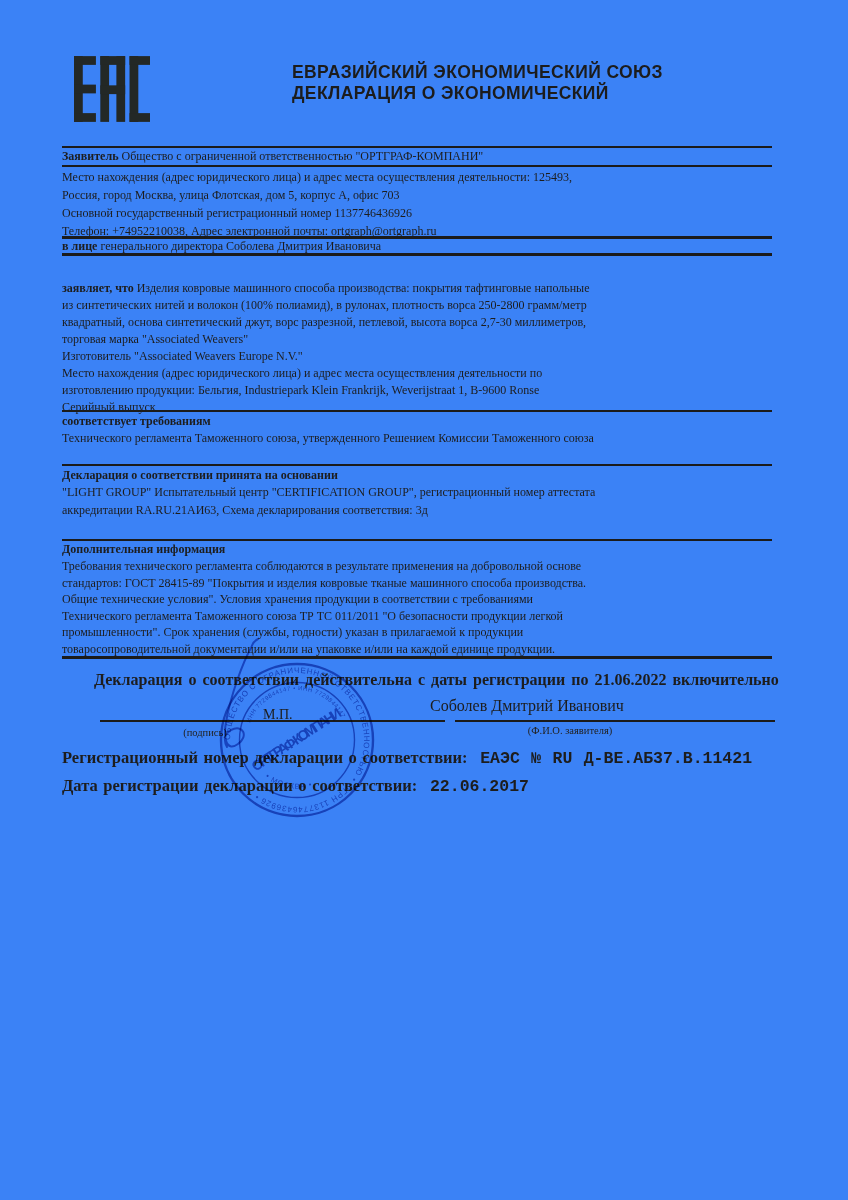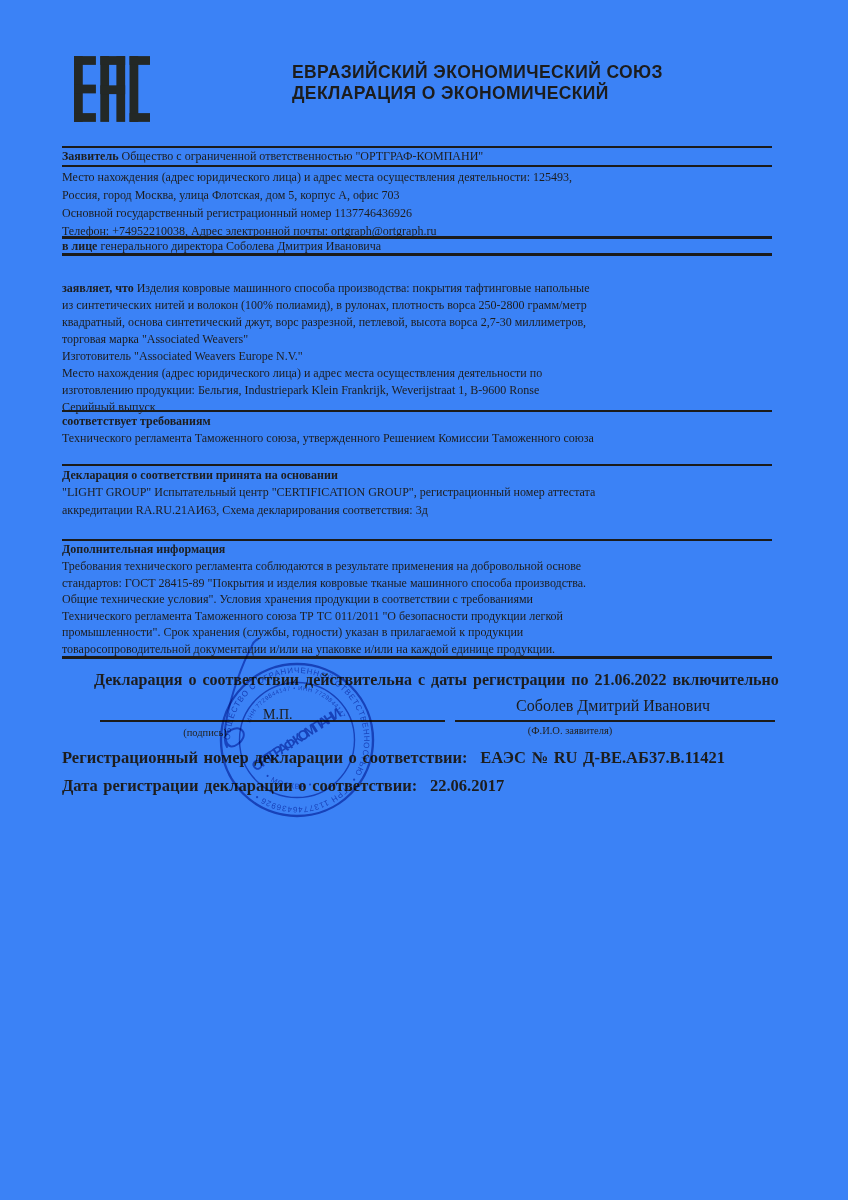--- a/index.html
+++ b/index.html
@@ -36,38 +36,38 @@
   .lh165 .tl{line-height:16.5px;}
   .lh178 .tl{line-height:17.8px;}
   .sechead{font-weight:bold;line-height:17px;white-space:nowrap;}
   .validity{
     position:absolute;left:62px;top:671px;width:724px;
     font-weight:bold;font-size:16px;word-spacing:2px;white-space:nowrap;margin-left:32px;
   }
   
   .sig-name{
     position:absolute;left:430px;top:697px;width:280px;
-    text-align:right;font-size:16px;white-space:nowrap;
+    text-align:left;font-size:16px;white-space:nowrap;
   }
   .sig-line{position:absolute;top:720px;height:2px;background:#1b1b1b;}
   .sig-line.left{left:100px;width:345px;}
   .sig-line.right{left:455px;width:320px;}
   .mp{position:absolute;left:263px;top:707px;font-size:14px;}
   .cap{
     position:absolute;font-size:10.5px;text-align:center;color:#222;
     white-space:nowrap;
   }
   .cap.sign{left:140px;top:727px;width:130px;}
   .cap.fio{left:465px;top:725px;width:210px;}
   
   .regrow{
     position:absolute;left:62px;width:760px;
     font-weight:bold;font-size:16.5px;word-spacing:1.5px;white-space:nowrap;
   }
-  .regrow .val{margin-left:7px;}
+  .regrow .val{margin-left:7px;font-family:Liberation Mono, monospace;}
   
   .stamp{position:absolute;left:215px;top:658px;mix-blend-mode:multiply;opacity:0.88;}
   .autograph{position:absolute;left:183px;top:636px;mix-blend-mode:multiply;opacity:0.9;}
 </style>
 </head>
 <body>
 
 <div class="page">
 
   <div class="eac">

